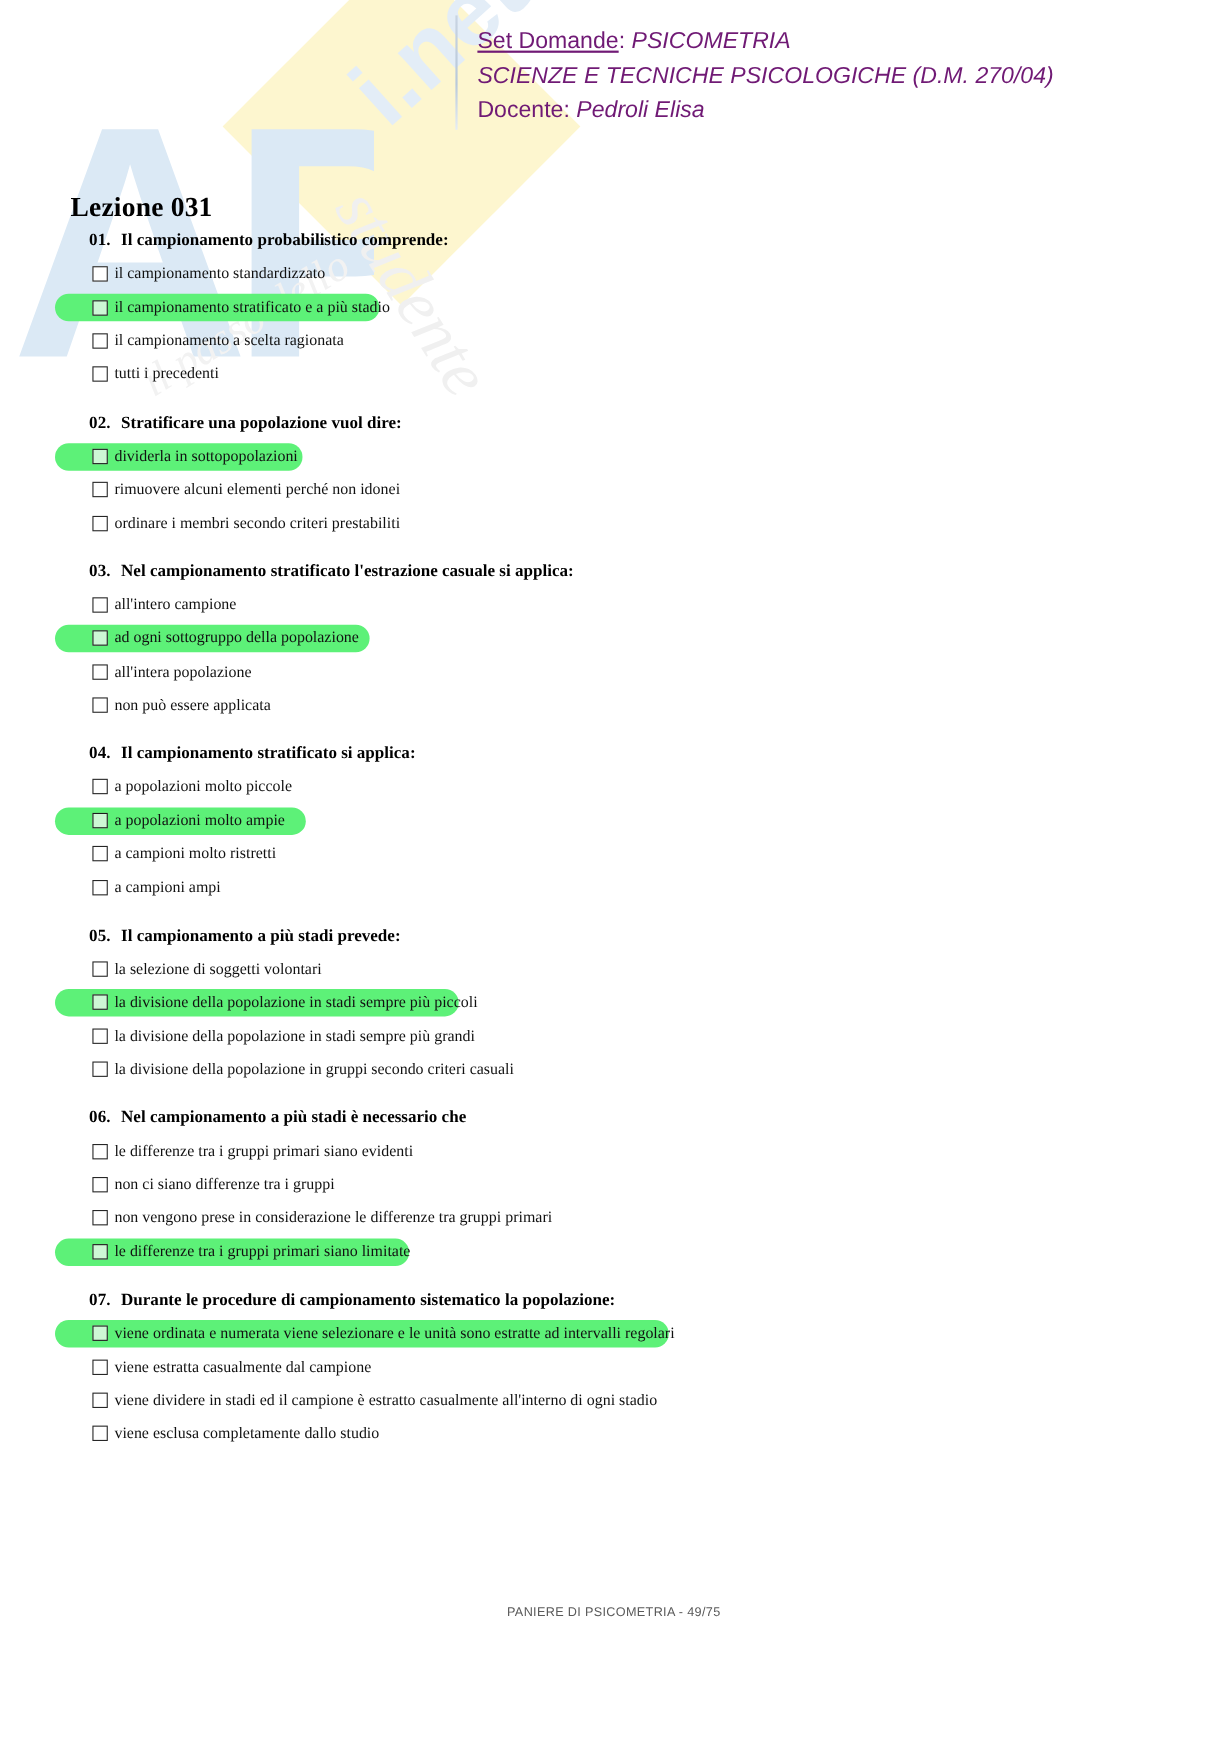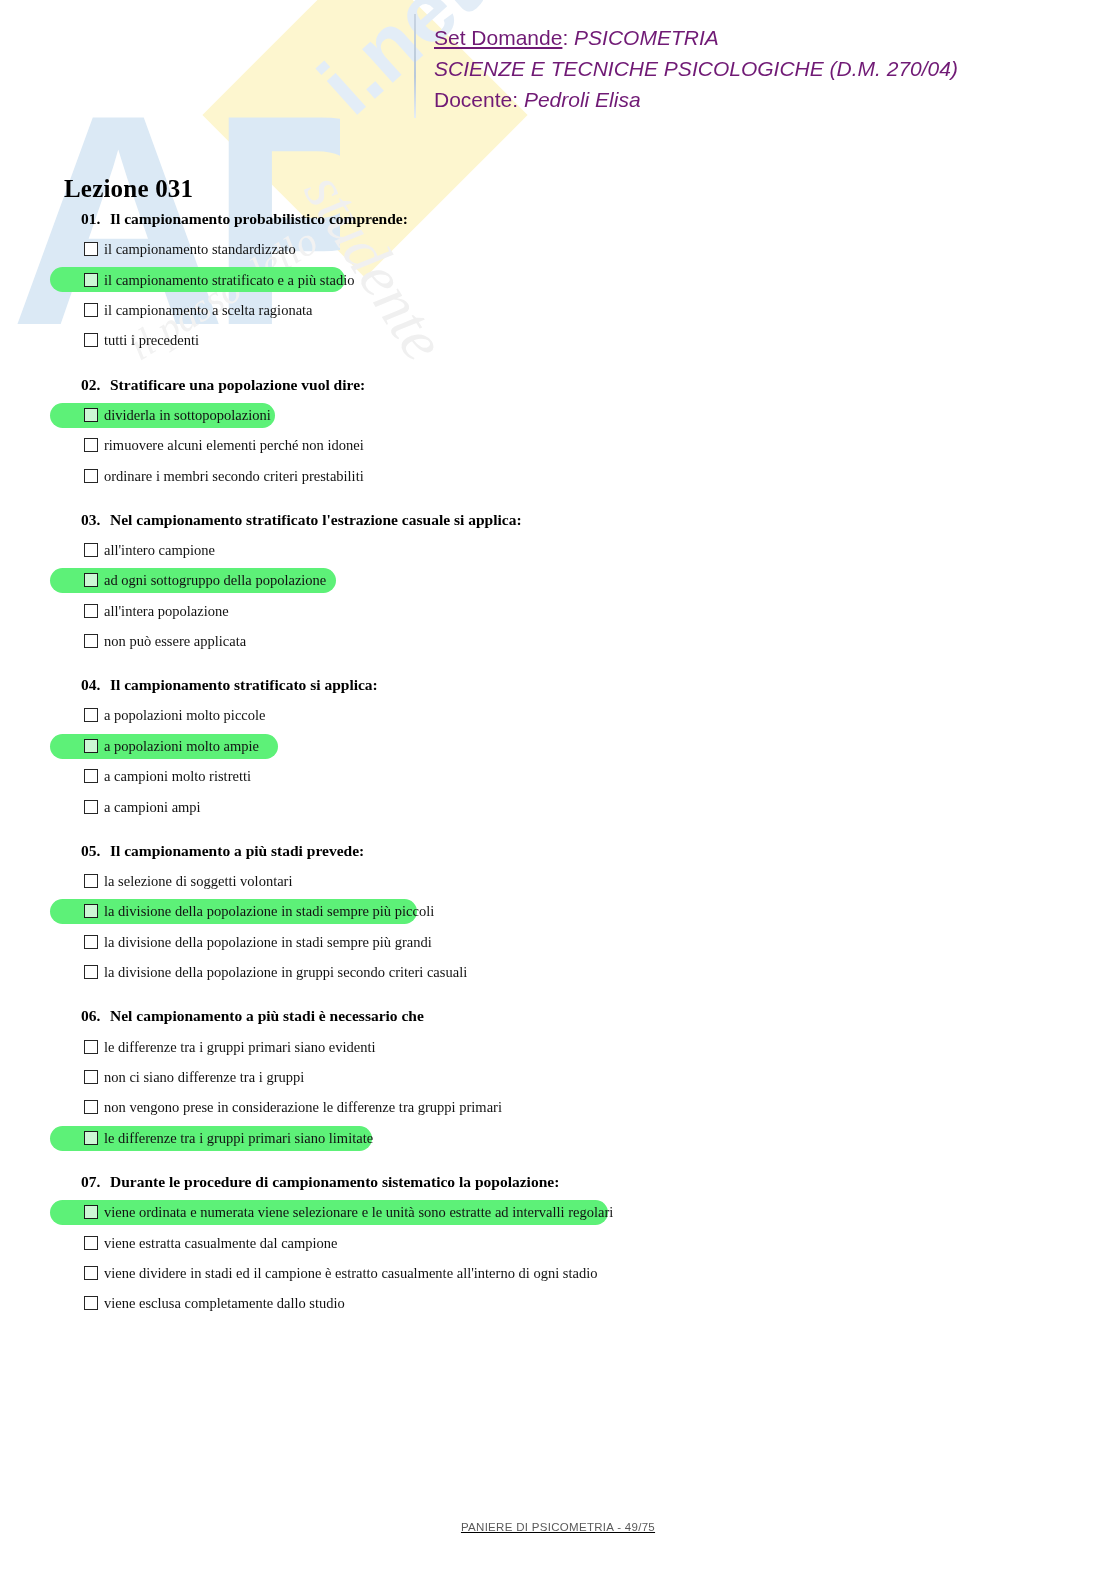--- a/index.html
+++ b/index.html
@@ -178,25 +178,24 @@
     font-family: "Liberation Serif", serif;
     font-size: 14.5px;
     color: #111;
     white-space: nowrap;
     line-height: 18px;
   }
 
   
   #footer {
     position: absolute;
-    left: 0; top: 1517px;
+    left: 0; top: 1456px;
     width: 1116px;
     text-align: center;
     z-index: 3;
-    text-decoration: underline;
   }
   #footer-text {
     font-family: "Liberation Sans", sans-serif;
     font-size: 11.5px;
     color: #5a5a5a;
     letter-spacing: 0.3px;
   }
 </style>
 </head>
 <body>

